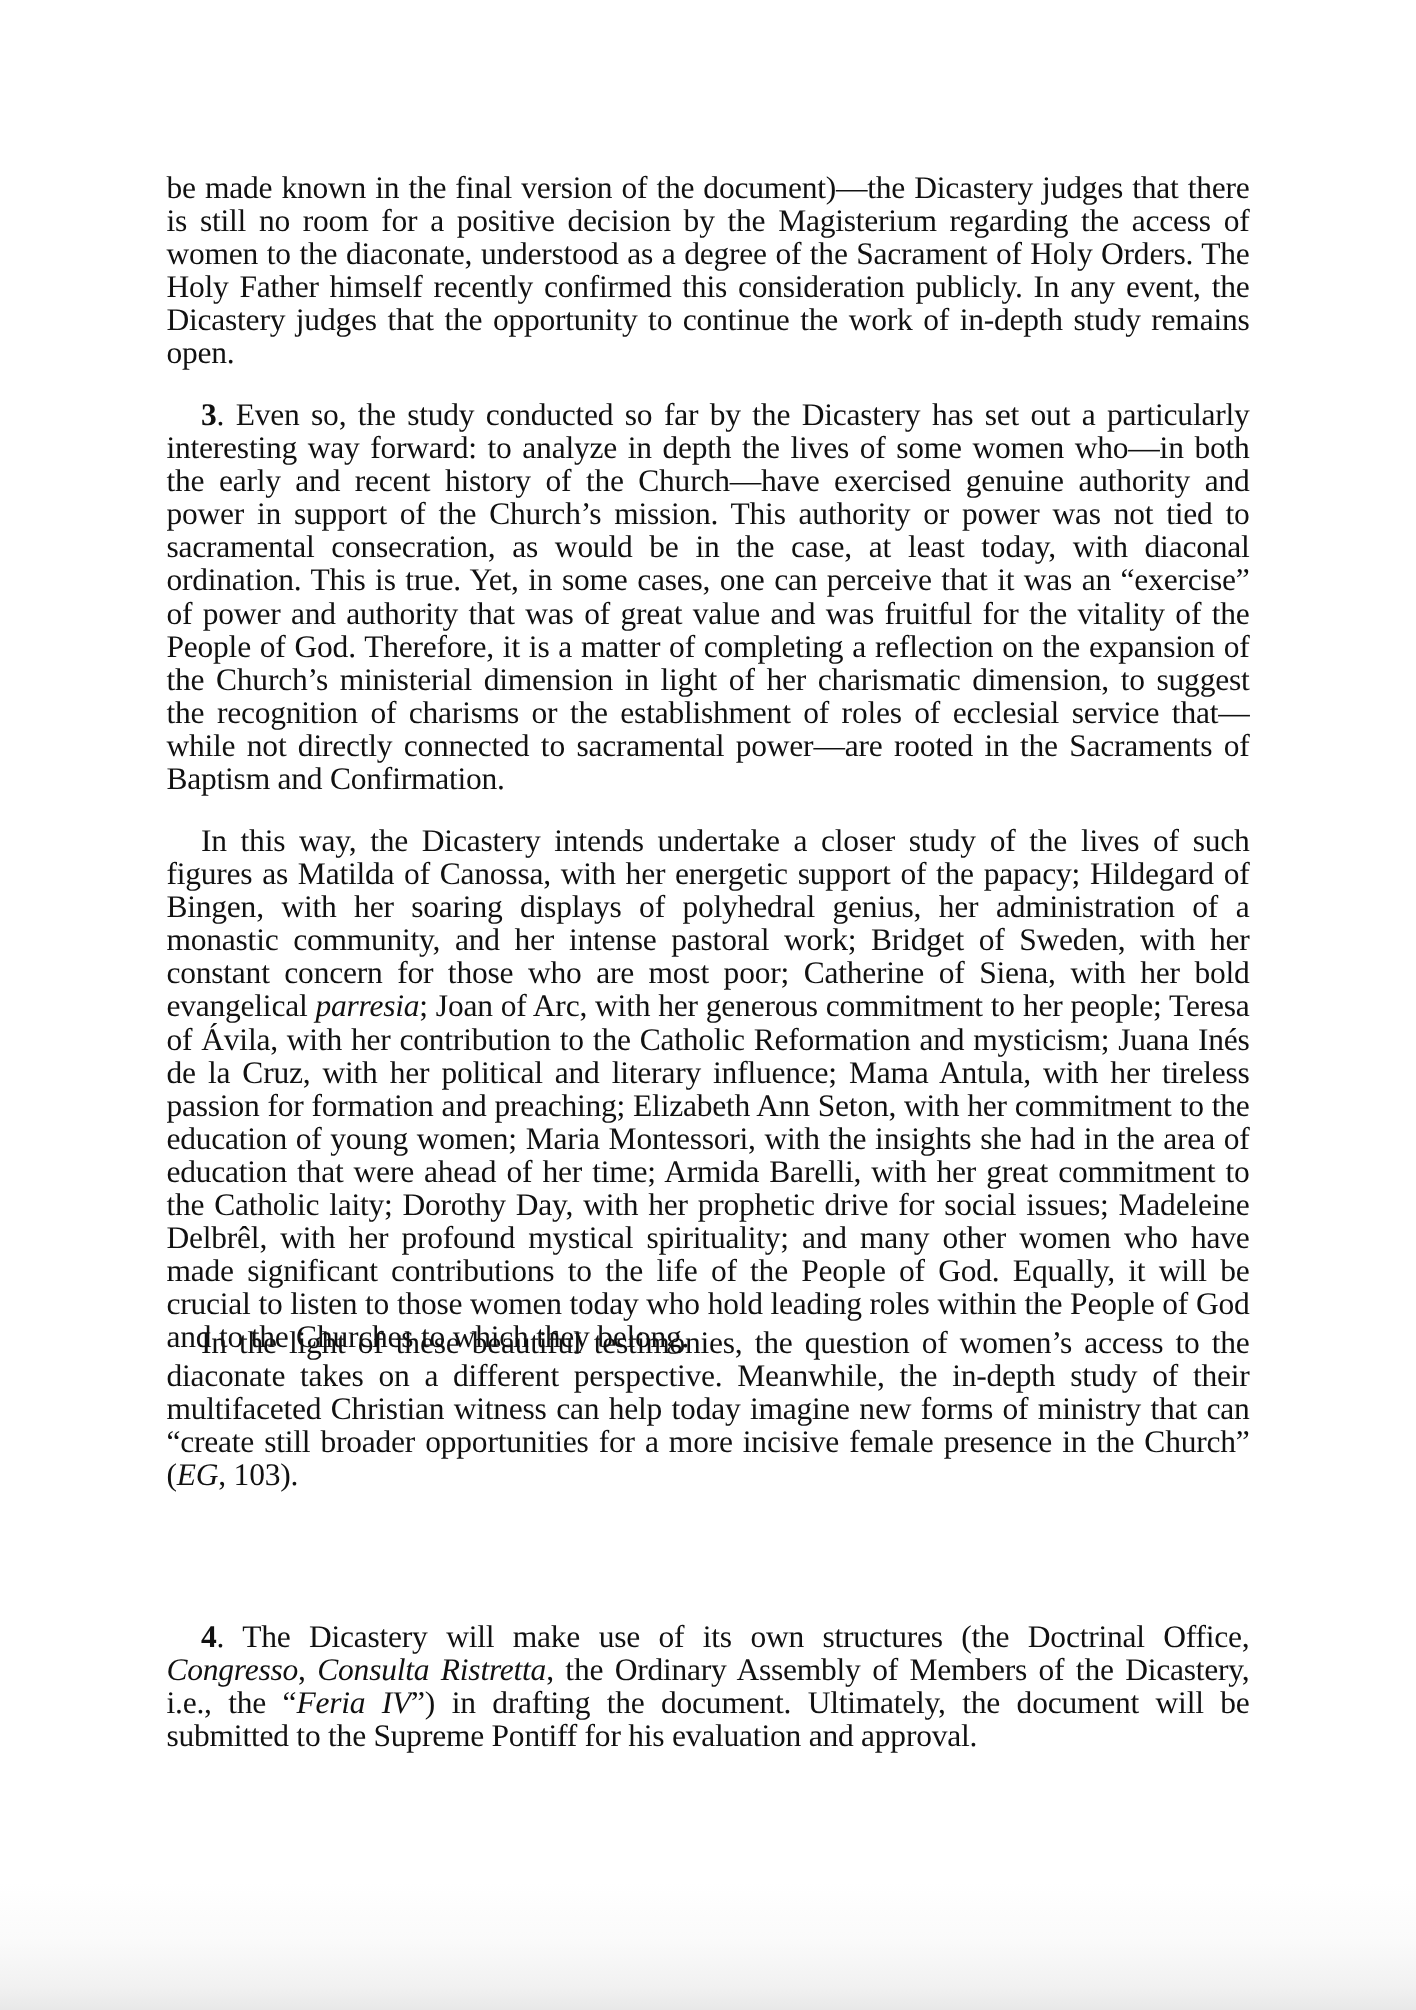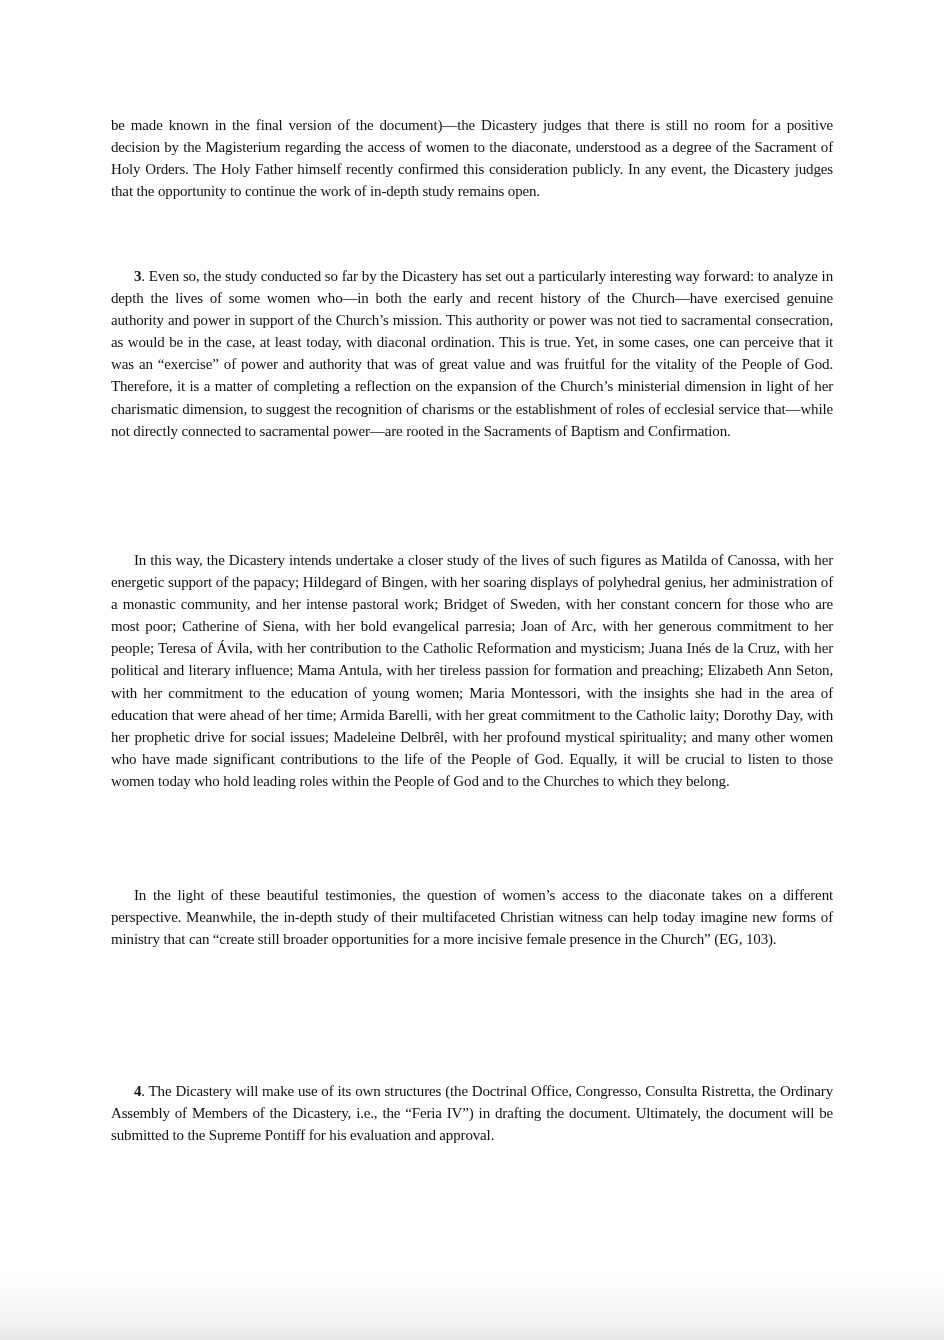--- a/index.html
+++ b/index.html
@@ -19,35 +19,36 @@
     position: absolute;
     left: 0; top: 0;
     width: 944px;
     height: 1340px;
     background: linear-gradient(to bottom, #ffffff 0px, #ffffff 1255px, #fafafa 1295px, #f1f1f1 1325px, #e8e8e8 1340px);
   }
   .text-block {
     position: absolute;
     left: 111px;
     width: 722px;
-    font-size: 15px;
+    font-size: 21px;
     line-height: 22.1px;
     text-align: justify;
     letter-spacing: -0.15px;
   }
   .text-block p {
     margin: 0;
   }
   .indent {
     text-indent: 23px;
   }
   .num {
     font-weight: bold;
   }
   .it {
+    font-style: italic;
   }
   #para-1 { top: 114px; }
   #para-2 { top: 265px; }
   #para-3 { top: 549px; }
   #para-4 { top: 884px; }
   #para-5 { top: 1080px; }
 </style>
 </head>
 <body>
 

